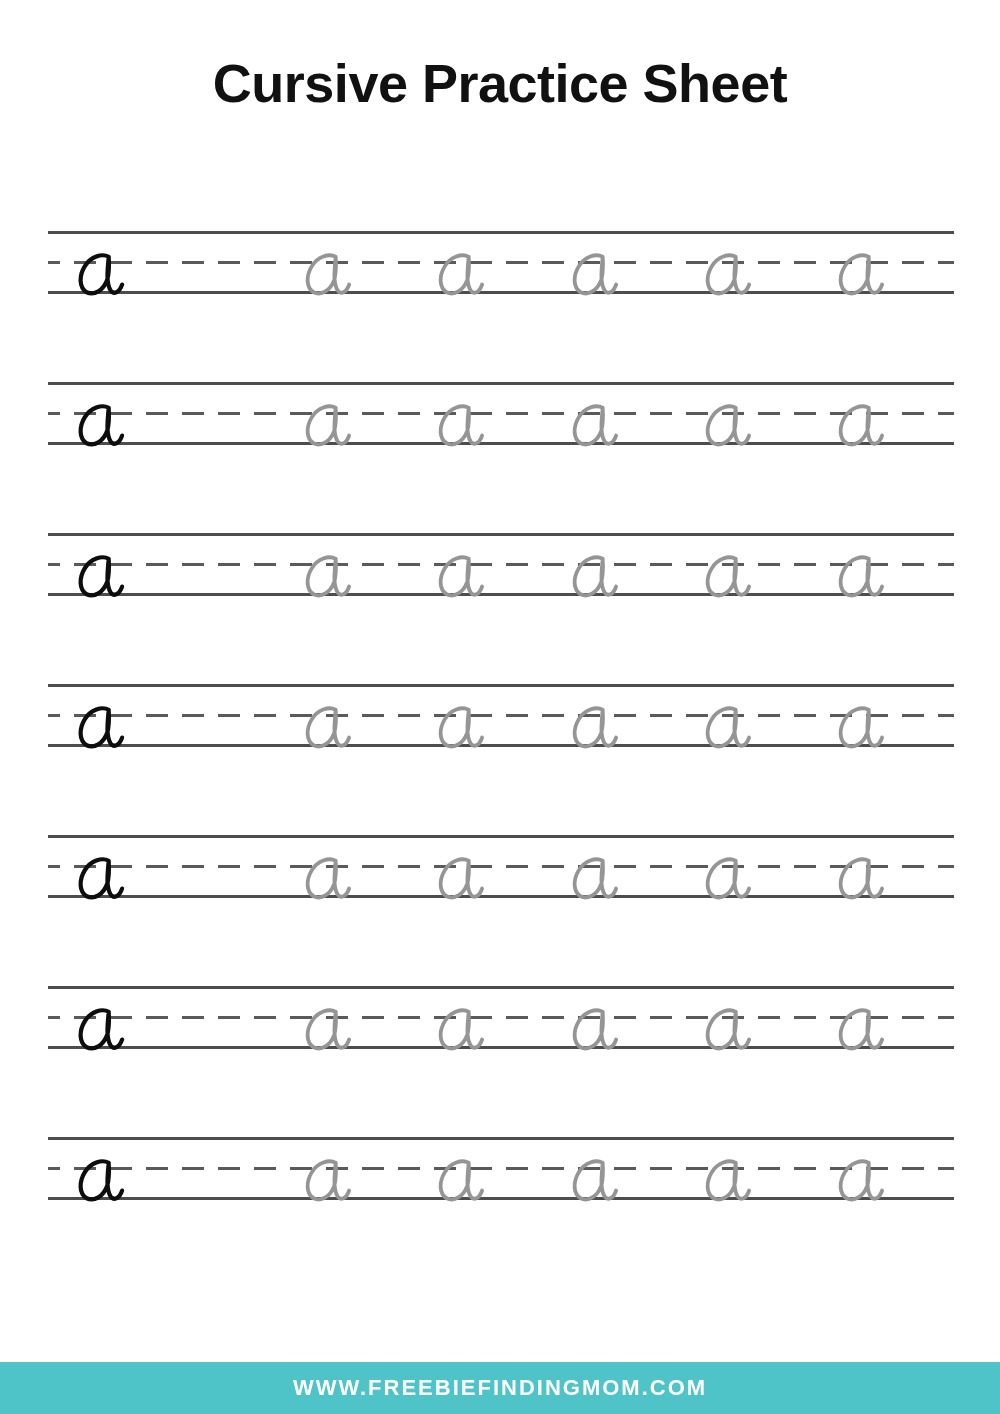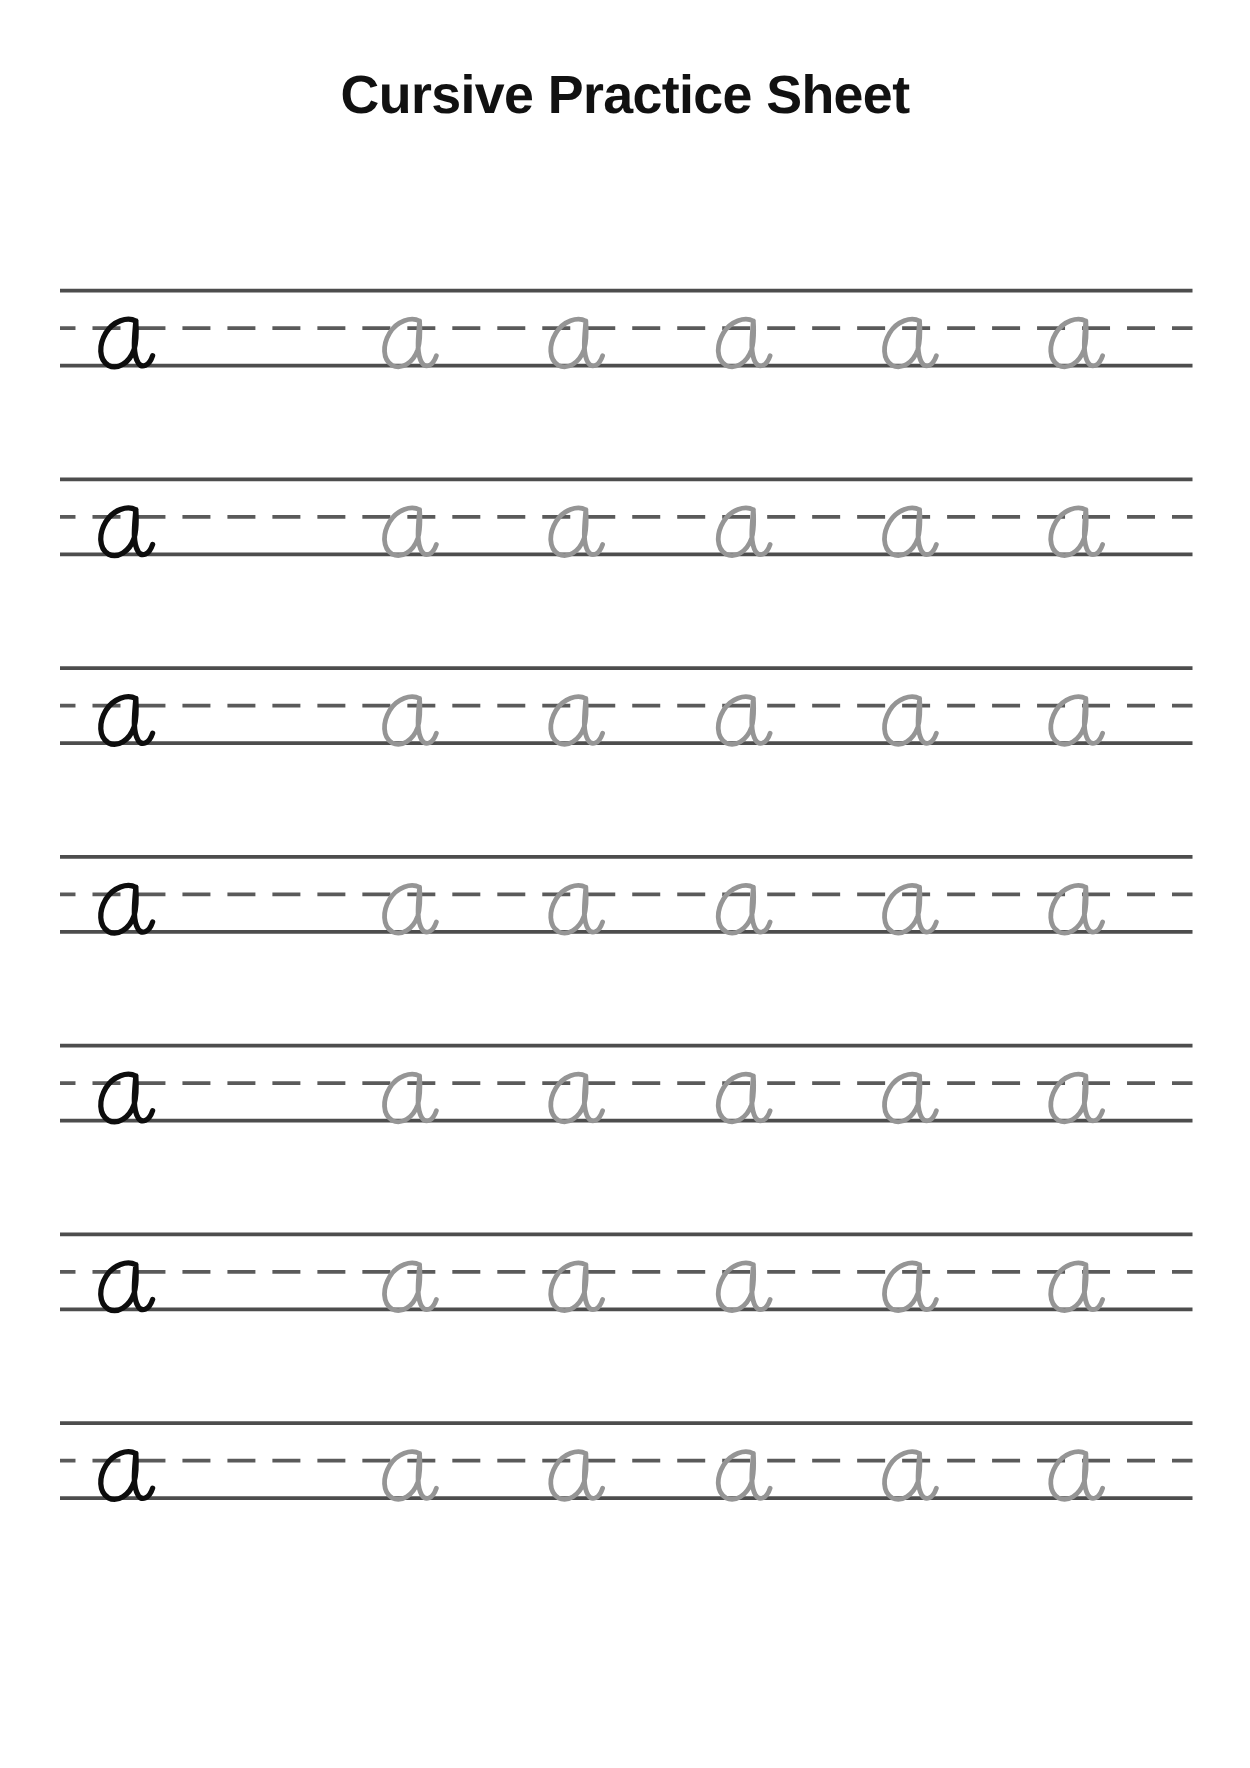--- a/index.html
+++ b/index.html
@@ -19,21 +19,21 @@
     background: #ffffff;
   }
 
   
   .title {
     position: absolute;
     top: 52px;
     left: 0;
     width: 100%;
     text-align: center;
-    font-size: 43px;
+    font-size: 54px;
     font-weight: 700;
     letter-spacing: -0.5px;
     color: var(--title, #111111);
   }
 
   
   .rows-host {
     position: absolute;
     top: 231px;
     left: 48px;
@@ -309,14 +309,17 @@
     </svg>
     <svg class="letter trace trace-4" viewBox="0 0 56 48">
       <use href="#glyph-a"></use>
     </svg>
     <svg class="letter trace trace-5" viewBox="0 0 56 48">
       <use href="#glyph-a"></use>
     </svg>
   </div>
 </div>
 
+  <div class="footer">
+    <span class="footer-url">WWW.FREEBIEFINDINGMOM.COM</span>
+  </div>
 
 </div>
 
 </body></html>

